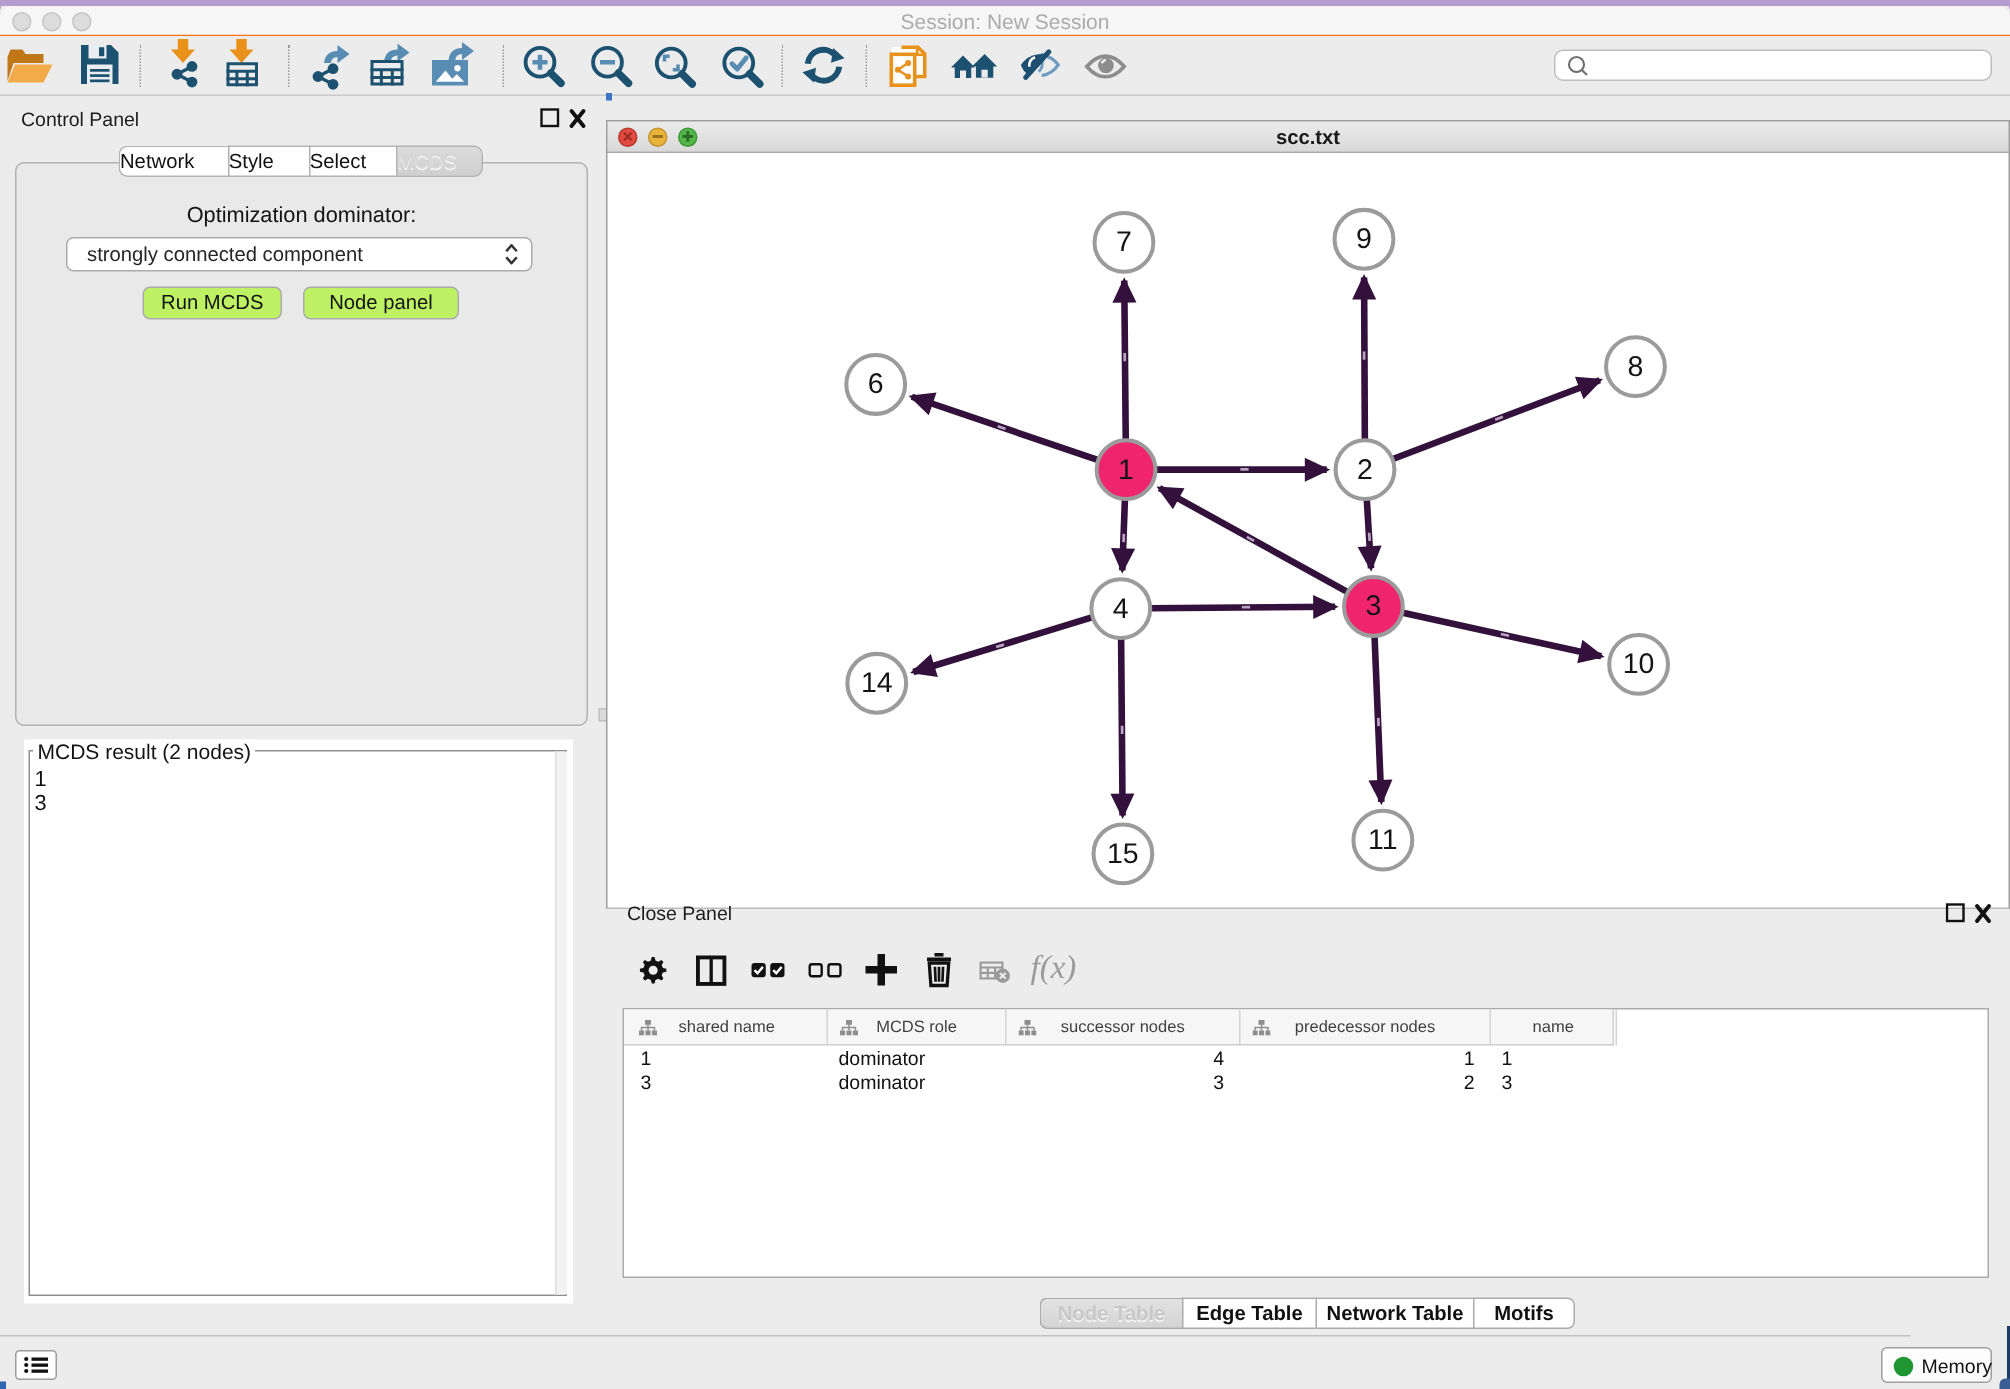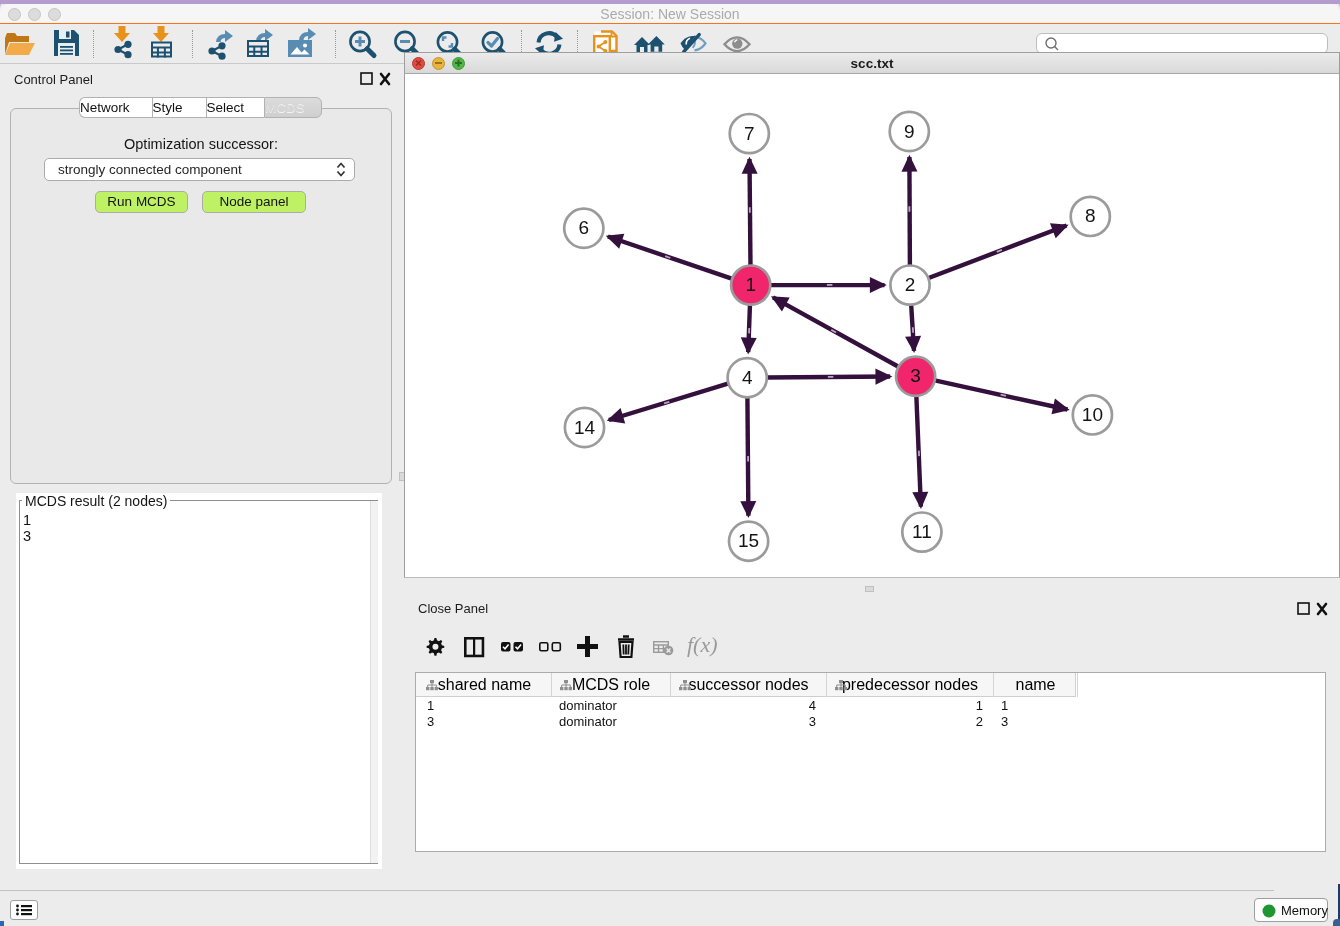--- a/index.html
+++ b/index.html
@@ -25,32 +25,32 @@
   #combo { position:absolute; left:44px; top:158px; width:311px; height:23px; background:#fff; border:1px solid #ababab; border-radius:5px; font-size:13.5px; color:#262626; line-height:21px; padding-left:13px; }
   .btn { position:absolute; top:191px; height:22px; background:#bef264; border:1px solid #ababab; border-radius:5px; font-size:13.5px; color:#141414; text-align:center; line-height:20px; }
   #fieldset { position:absolute; left:16px; top:493px; width:366px; height:376px; background:#fff; }
   #fsborder { position:absolute; left:19px; top:500px; width:359px; height:364px; border:1px solid #8f8f8f; }
   #legend { position:absolute; left:22px; top:493px; background:#fff; font-size:14px; color:#141414; padding:0 3px; }
   #fsscroll { position:absolute; left:370px; top:501px; width:8px; height:362px; background:#f2f2f2; border-left:1px solid #dedede; }
   #fs1 { position:absolute; left:23px; top:512px; font-size:14.5px; color:#111; }
   #fs3 { position:absolute; left:23px; top:528px; font-size:14.5px; color:#111; }
 
   
-  #netwin { position:absolute; left:404px; top:52px; width:761px; height:526px; }
+  #netwin { position:absolute; left:404px; top:80px; width:761px; height:526px; }
   #nettitle { position:absolute; left:0; top:0; width:936px; height:22px; background:linear-gradient(#ebebeb,#d9d9d9); border:1px solid #9e9e9e; border-bottom:1px solid #a8a8a8; }
   #netcanvas { position:absolute; left:0; top:22px; width:936px; height:504px; background:#fff; border-left:1px solid #9e9e9e; border-right:1px solid #9e9e9e; border-bottom:1px solid #bbb; }
   .light { position:absolute; top:4px; width:13px; height:13px; border-radius:50%; }
   #netname { position:absolute; top:3px; width:100%; text-align:center; font-size:13.5px; color:#1a1a1a; font-weight:bold; }
 
   
   #tp-title { position:absolute; left:418px; top:601px; font-size:13px; color:#1c1c1c; }
   #tptoolbar { position:absolute; left:418px; top:630px; height:34px; }
   #tbl { position:absolute; left:415px; top:672px; width:911px; height:180px; background:#fff; border:1px solid #ababab; }
   #tblhead { position:absolute; left:0; top:0; width:660px; height:24px; background:#f6f6f6; border-bottom:1px solid #cfcfcf; border-right:1px solid #cfcfcf; }
-  .hcell { position:absolute; top:0; height:24px; border-right:1px solid #d4d4d4; font-size:16px; color:#000000; text-align:center; line-height:24px; }
+  .hcell { position:absolute; top:0; height:24px; border-right:1px solid #d4d4d4; font-size:11px; color:#404040; text-align:center; line-height:24px; }
   .hicon { position:absolute; left:8px; top:7px; } .hicon svg { display:block; }
   .cell { position:absolute; font-size:13px; color:#111; height:16px; line-height:16px; }
   
   #btabs { position:absolute; left:693px; top:865px; height:21px; display:flex; }
   .btab { height:21px; line-height:20px; text-align:center; font-size:13.5px; font-weight:bold; background:#fff; border:1px solid #ababab; border-right:none; color:#111; }
   .btab:first-child { border-radius:5px 0 0 5px; background:linear-gradient(#e2e2e2,#d4d4d4); color:#c8c8c8; text-shadow:0 1px 0 #f2f2f2; }
   .btab:last-child { border-right:1px solid #ababab; border-radius:0 5px 5px 0; }
 
   
   #statusbar { position:absolute; left:0; top:890px; width:1274px; height:36px; background:#ececec; border-top:1px solid #c2c2c2;padding-left:17px; }
@@ -211,21 +211,21 @@
     <rect x="1" y="2" width="11" height="11" fill="none" stroke="#111" stroke-width="1.6"></rect>
     <path d="M21 3 L29 13 M29 3 L21 13" stroke="#111" stroke-width="2.6" stroke-linecap="round"></path>
   </svg>
   <div id="tabpane"></div>
   <div id="tabs">
     <div class="tab" style="width:72.5px">Network</div>
     <div class="tab" style="width:54px">Style</div>
     <div class="tab" style="width:58.5px">Select</div>
     <div class="tab sel" style="width:58px">MCDS</div>
   </div>
-  <div id="optlabel">Optimization successor:</div>
+  <div id="optlabel">Optimization dominator:</div>
   <div id="combo">strongly connected component
     <svg width="10" height="15" style="position:absolute;right:8px;top:3px" viewBox="0 0 10 15">
         <path d="M1.5 5.5 L5 1.5 L8.5 5.5" fill="none" stroke="#333" stroke-width="1.7" stroke-linejoin="round"></path>
         <path d="M1.5 9.5 L5 13.5 L8.5 9.5" fill="none" stroke="#333" stroke-width="1.7" stroke-linejoin="round"></path>
       </svg>
   </div>
   <div class="btn" style="left:95px;width:93px">Run MCDS</div>
   <div class="btn" style="left:202px;width:104px">Node panel</div>
   <div id="fieldset"></div>
   <div id="fsborder"></div>
@@ -401,20 +401,26 @@
       <div class="cell" style="left:143px;top:25px">dominator</div>
       <div class="cell" style="left:300px;top:25px;width:100px;text-align:right">4</div>
       <div class="cell" style="left:467px;top:25px;width:100px;text-align:right">1</div>
       <div class="cell" style="left:585px;top:25px">1</div>
       <div class="cell" style="left:11px;top:41px">3</div>
       <div class="cell" style="left:143px;top:41px">dominator</div>
       <div class="cell" style="left:300px;top:41px;width:100px;text-align:right">3</div>
       <div class="cell" style="left:467px;top:41px;width:100px;text-align:right">2</div>
       <div class="cell" style="left:585px;top:41px">3</div>
   </div>
+  <div id="btabs">
+    <div class="btab" style="width:95px">Node Table</div>
+    <div class="btab" style="width:89px">Edge Table</div>
+    <div class="btab" style="width:105px">Network Table</div>
+    <div class="btab" style="width:68px">Motifs</div>
+  </div>
 
   <div id="statusbar">
     <div id="listbtn">
       <svg width="16" height="13" style="position:absolute;left:5px;top:3px" viewBox="0 0 16 13">
         <circle cx="1.5" cy="2" r="1.4" fill="#111"></circle>
           <rect x="5" y="1" width="11" height="2.2" fill="#111"></rect>
         <circle cx="1.5" cy="6" r="1.4" fill="#111"></circle>
           <rect x="5" y="5" width="11" height="2.2" fill="#111"></rect>
         <circle cx="1.5" cy="10" r="1.4" fill="#111"></circle>
           <rect x="5" y="9" width="11" height="2.2" fill="#111"></rect>

